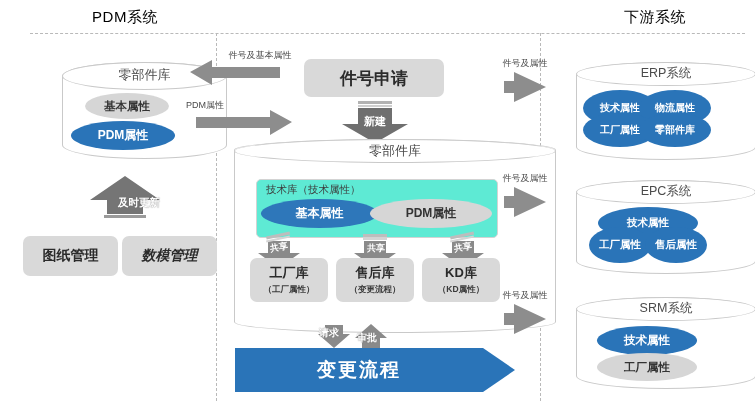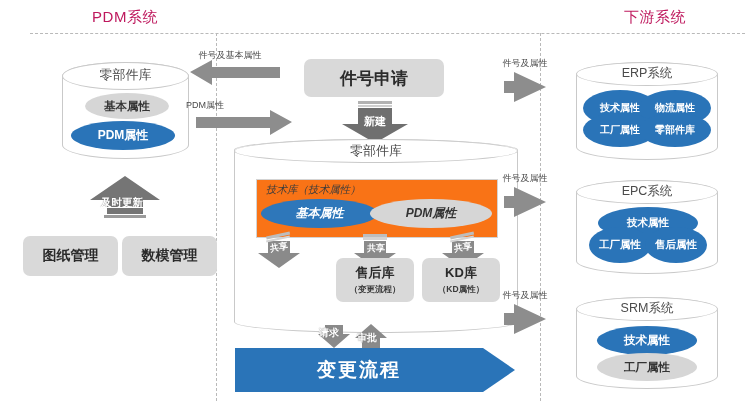--- a/index.html
+++ b/index.html
@@ -9,38 +9,39 @@
     font-family:"Liberation Sans","DejaVu Sans",sans-serif;
     overflow:hidden;
     position:relative;
     color:#3a3a3a;
   }
   #stage{position:absolute;left:0;top:0;width:755px;height:407px;}
   .abs{position:absolute;box-sizing:border-box;}
 
   
   .col-title{
-    font-size:15px;color:#be185d;letter-spacing:.5px;
+    font-size:15px;color:#000000;letter-spacing:.5px;
     text-align:center;white-space:nowrap;
   }
   .hdr-rule{
     border-top:1px dashed #b9b9b9;
     height:0;
   }
   .vdash{
     border-left:1px dashed #b9b9b9;
     width:0;
   }
 
   
   .cyl{
     border:1px solid #c9c9c9;
     background:#ffffff;
     border-radius:50% / 14px;
     position:absolute;
+    padding-left:38px;
   }
   .cyl-top{
     position:absolute;left:-1px;right:-1px;top:-1px;
     height:26px;
     border:1px solid #c9c9c9;
     border-radius:50%;
     background:#ffffff;
   }
   .cyl-label{
     position:absolute;left:0;right:0;top:3px;
@@ -60,21 +61,21 @@
   .ell-gray{background:#d6d6d6;color:#333333;}
 
   
   .rbox{
     position:absolute;background:#d9d9d9;border-radius:7px;
     display:flex;flex-direction:column;align-items:center;justify-content:center;
     color:#2b2b2b;font-weight:bold;white-space:nowrap;
   }
   .rbox .sub{font-size:8.5px;font-weight:bold;margin-top:2px;color:#3a3a3a;}
   .wbox{
-    position:absolute;background:#f97316;border:1px solid #d3d3d3;border-radius:0;font-style:italic;
+    position:absolute;background:#5eead4;border:1px solid #d3d3d3;border-radius:5px;
   }
   .arr-label{
     position:absolute;font-size:9px;color:#4a4a4a;white-space:nowrap;text-align:center;
   }
   .arr-label-w{
     position:absolute;font-size:9px;color:#ffffff;font-weight:bold;
     white-space:nowrap;text-align:center;z-index:5;
   }
   .arr-label-dk{
     position:absolute;font-size:9.5px;color:#ffffff;font-weight:bold;
@@ -103,34 +104,34 @@
     </div>
     <div class="ell ell-blue" style="left:8px;top:58px;width:104px;height:29px;font-size:12px;">
       <span>PDM属性</span>
     </div>
   </div>
 
   <svg class="svg-layer">
     <polygon points="125,176 160,200 143,200 143,214 107,214 107,200 90,200" fill="#757575"></polygon>
     <rect x="104" y="215" width="42" height="3" fill="#9b9b9b"></rect>
   </svg>
-  <div class="arr-label-dk" style="left:101px;top:196px;font-size:10.5px;text-decoration:underline;">及时更新</div>
+  <div class="arr-label-dk" style="left:118px;top:196px;font-size:10.5px;">及时更新</div>
 
   <div class="rbox" style="left:23px;top:236px;width:95px;height:40px;font-size:14px;">
     <span>图纸管理</span>
   </div>
-  <div class="rbox" style="left:122px;top:236px;width:95px;height:40px;font-size:14px;">
+  <div class="rbox" style="left:122px;top:236px;width:95px;height:40px;font-size:14px;font-style:italic;">
     <span>数模管理</span>
   </div>
 
   <svg class="svg-layer">
     <polygon points="190,72 212,60 212,67 280,67 280,78 212,78 212,85" fill="#8d8d8d"></polygon>
     <polygon points="292,122 270,110 270,117 196,117 196,128 270,128 270,135" fill="#8d8d8d" transform="translate(0,0)"></polygon>
   </svg>
-  <div class="arr-label" style="left:180px;top:49px;width:100px;">件号及基本属性</div>
+  <div class="arr-label" style="left:210px;top:49px;width:100px;">件号及基本属性</div>
   <div class="arr-label" style="left:186px;top:99px;width:80px;text-align:left;">PDM属性</div>
 
   <div class="rbox" style="left:304px;top:59px;width:140px;height:38px;font-size:17px;background:#d9d9d9;">
     <span>件号申请</span>
   </div>
 
   <svg class="svg-layer">
     <rect x="358" y="101" width="34" height="3" fill="#b3b3b3"></rect>
     <rect x="358" y="105" width="34" height="2" fill="#cfcfcf"></rect>
     <polygon points="358,108 392,108 392,124 408,124 375,143 342,124 358,124" fill="#6f6f6f"></polygon>
@@ -166,20 +167,24 @@
     <g>
       <polygon points="452,241 474,241 474,253 484,253 463,268 442,253 452,253" fill="#8a8a8a"></polygon>
       <rect x="450" y="234" width="24" height="3" fill="#bdbdbd" transform="rotate(-12 462 235)"></rect>
       <rect x="450" y="238" width="24" height="2" fill="#d4d4d4" transform="rotate(-12 462 239)"></rect>
     </g>
   </svg>
   <div class="arr-label-w" style="left:259px;top:241px;width:40px;transform:rotate(-10deg);">共享</div>
   <div class="arr-label-w" style="left:356px;top:242px;width:40px;">共享</div>
   <div class="arr-label-w" style="left:443px;top:241px;width:40px;transform:rotate(-10deg);">共享</div>
 
+  <div class="rbox" style="left:250px;top:258px;width:78px;height:44px;font-size:13px;">
+    <span>工厂库</span>
+    <span class="sub">（工厂属性）</span>
+  </div>
   <div class="rbox" style="left:336px;top:258px;width:78px;height:44px;font-size:13px;">
     <span>售后库</span>
     <span class="sub">（变更流程）</span>
   </div>
   <div class="rbox" style="left:422px;top:258px;width:78px;height:44px;font-size:13px;">
     <span>KD库</span>
     <span class="sub">（KD属性）</span>
   </div>
 
   <svg class="svg-layer">

